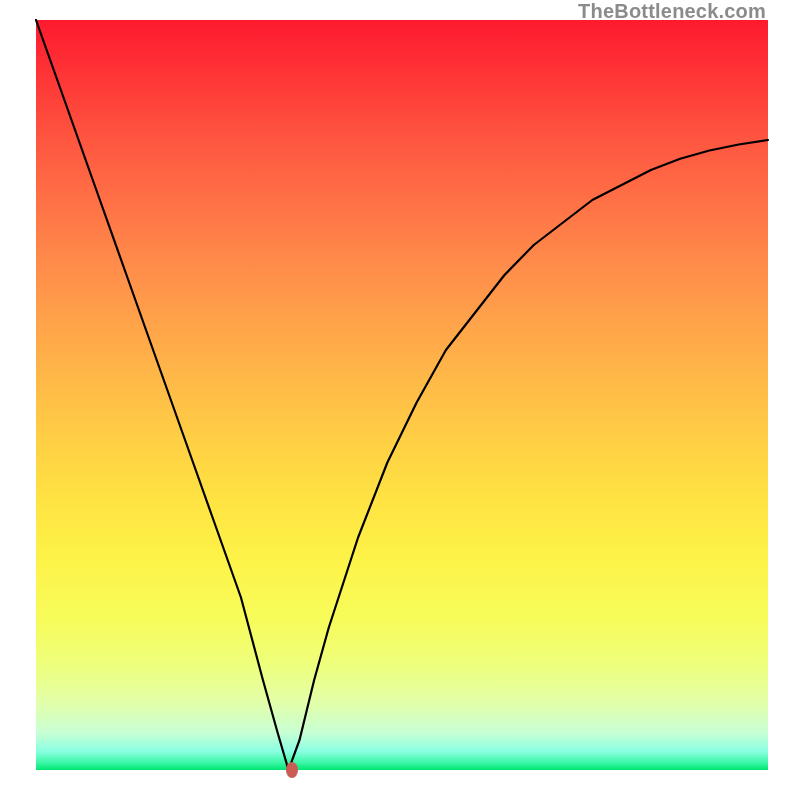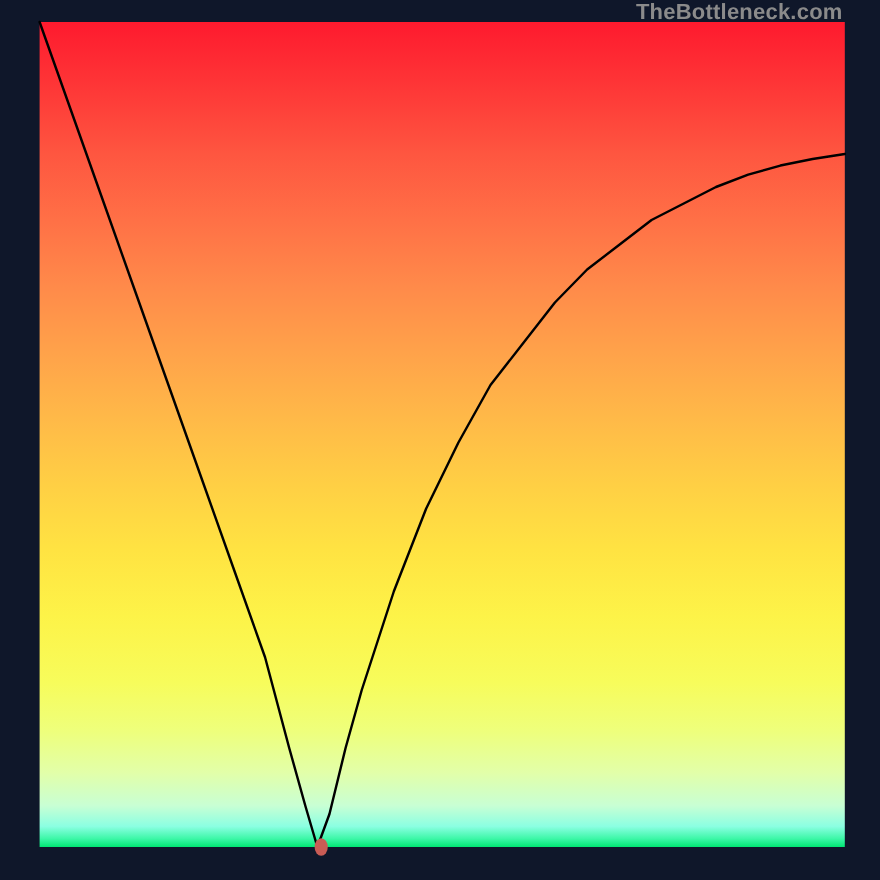--- a/index.html
+++ b/index.html
@@ -9,21 +9,21 @@
     height: 800px;
     background: #000;
     overflow: hidden;
   }
   .frame {
     position: absolute;
     left: 0;
     top: 0;
     width: 800px;
     height: 800px;
-    background: #0f172a;
+    background: #ffffff;
   }
   .plot {
     position: absolute;
     left: 36px;
     top: 20px;
     width: 732px;
     height: 750px;
     background: linear-gradient(to bottom,
       #fe1a2e 0%,
       #fe3737 8%,

